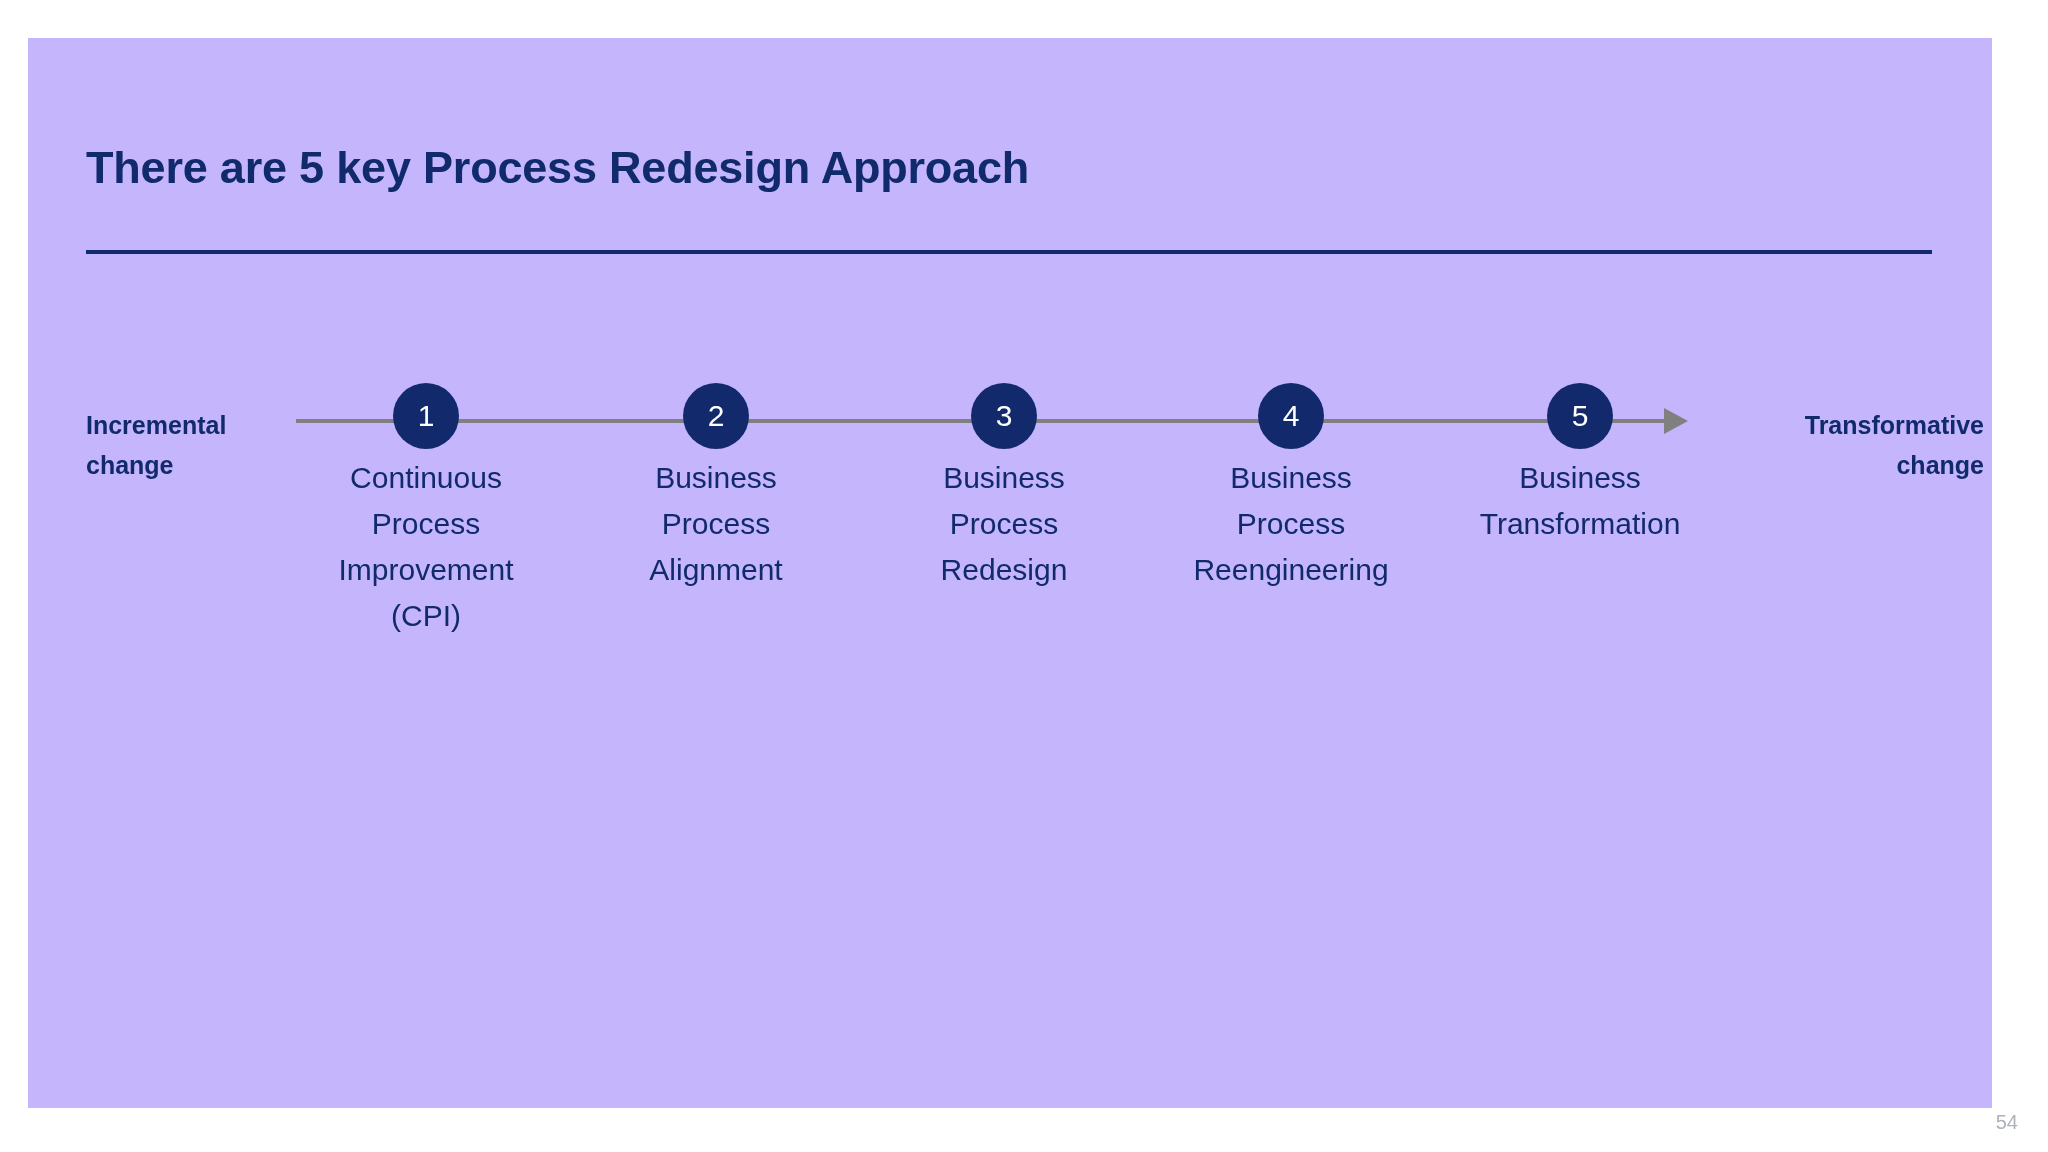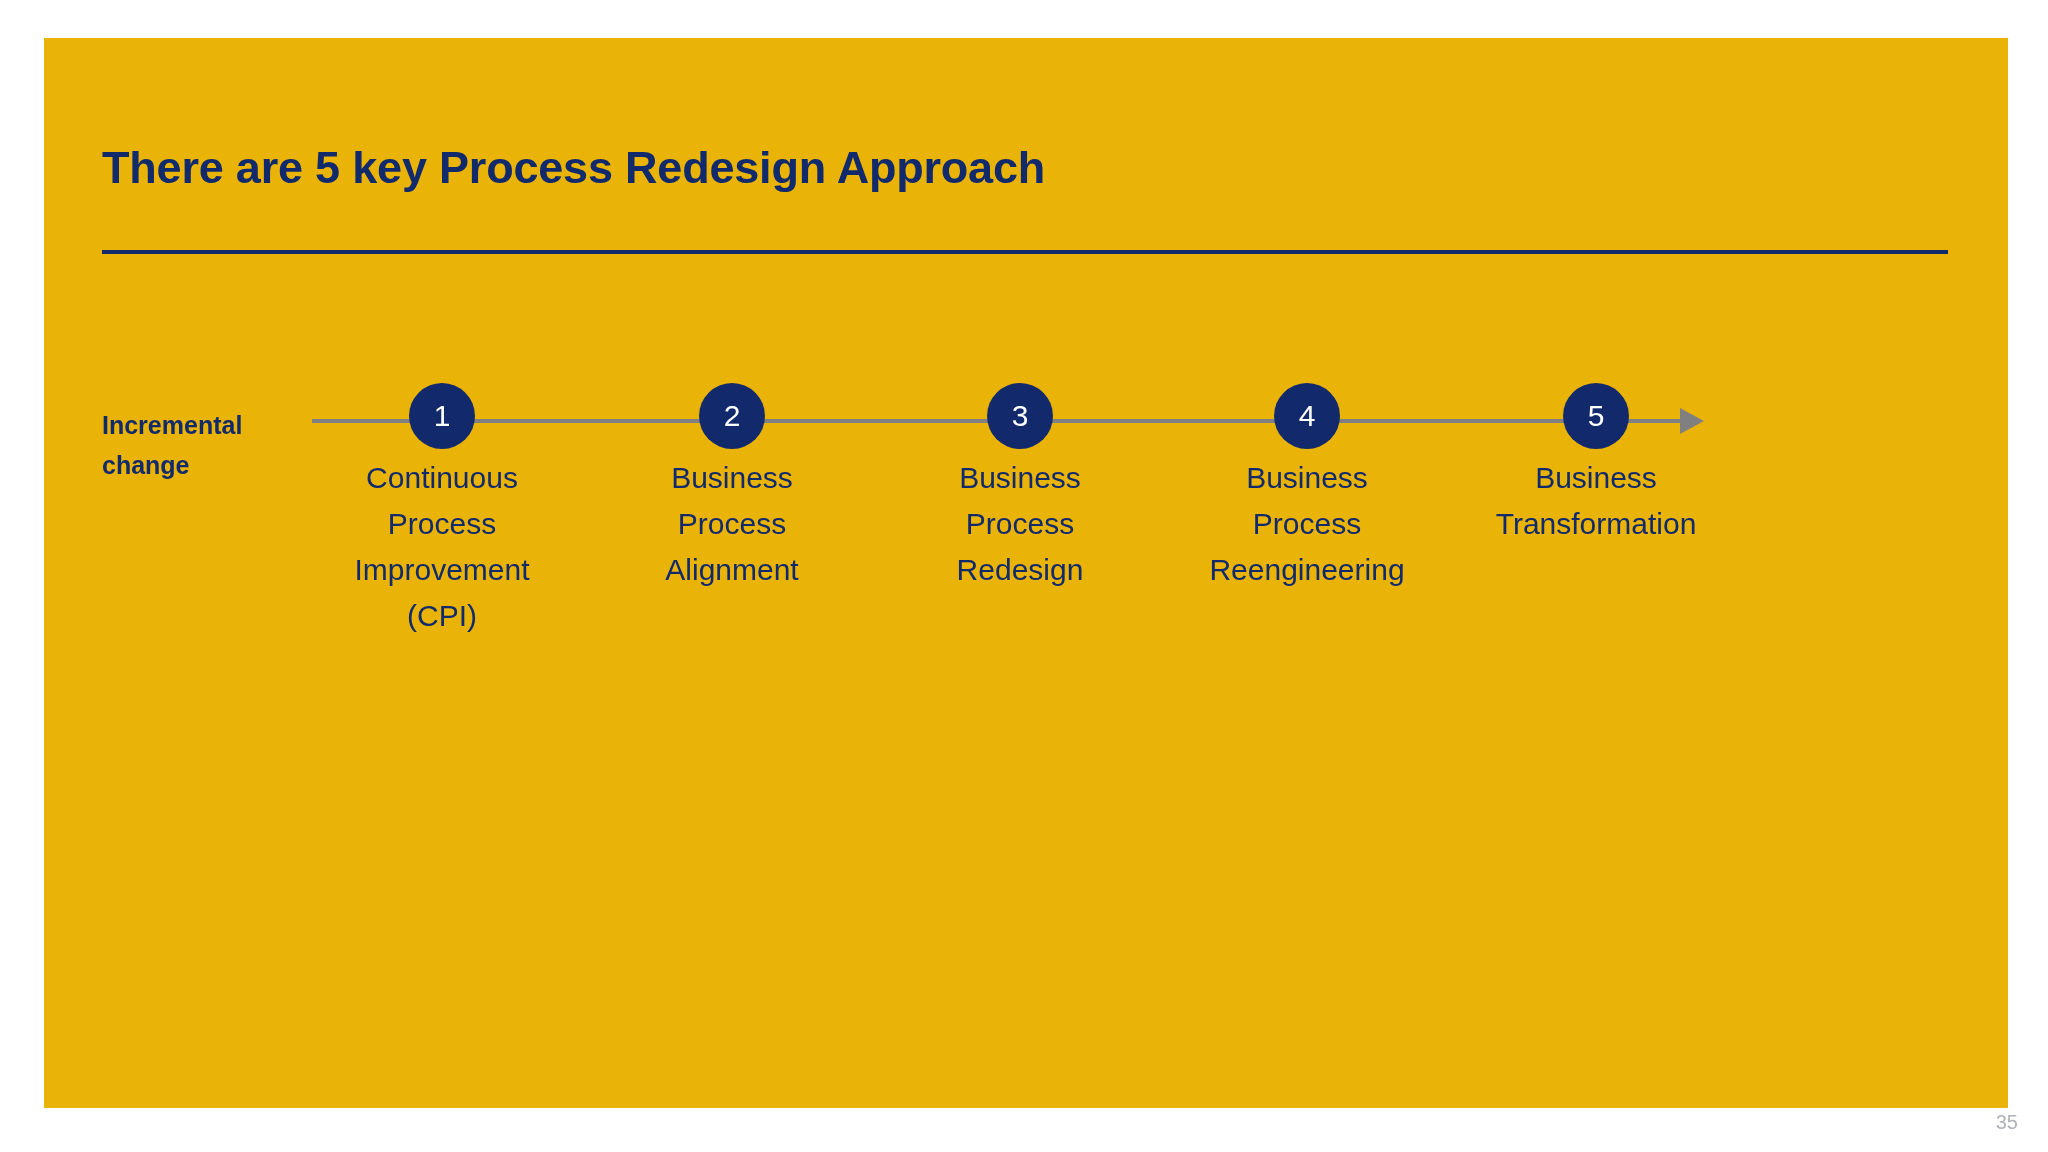--- a/index.html
+++ b/index.html
@@ -12,25 +12,25 @@
     height: 1152px;
     position: relative;
     overflow: hidden;
     font-family: "Liberation Sans", sans-serif;
     -webkit-font-smoothing: antialiased;
   }
 
   
   #slide {
     position: absolute;
-    left: 44px;
+    left: 28px;
     top: 38px;
     width: 1964px;
     height: 1070px;
-    background: #eab308;
+    background: #c4b5fd;
   }
 
   
   #slide-title {
     position: absolute;
     left: 58px;
     top: 104px;
     font-size: 45px;
     font-weight: bold;
     color: #112a6b;
@@ -147,20 +147,22 @@
 
   <div id="slide-title">There are 5 key Process Redesign Approach</div>
 
   <div id="title-rule"></div>
 
   <div id="timeline">
 
     <div class="edge-label" id="label-left">Incremental
 change</div>
 
+    <div class="edge-label" id="label-right">Transformative
+change</div>
 
     <div id="axis-line"></div>
     <div id="axis-arrowhead"></div>
 
     <div class="step" style="left:398px;">
       <div class="step-circle">
         <span class="step-number">1</span>
       </div>
       <div class="step-label">Continuous
 Process
@@ -199,13 +201,13 @@
       <div class="step-circle">
         <span class="step-number">5</span>
       </div>
       <div class="step-label">Business
 Transformation</div>
     </div>
 
   </div>
 </div>
 
-<div id="page-number">35</div>
+<div id="page-number">54</div>
 
 </body></html>

